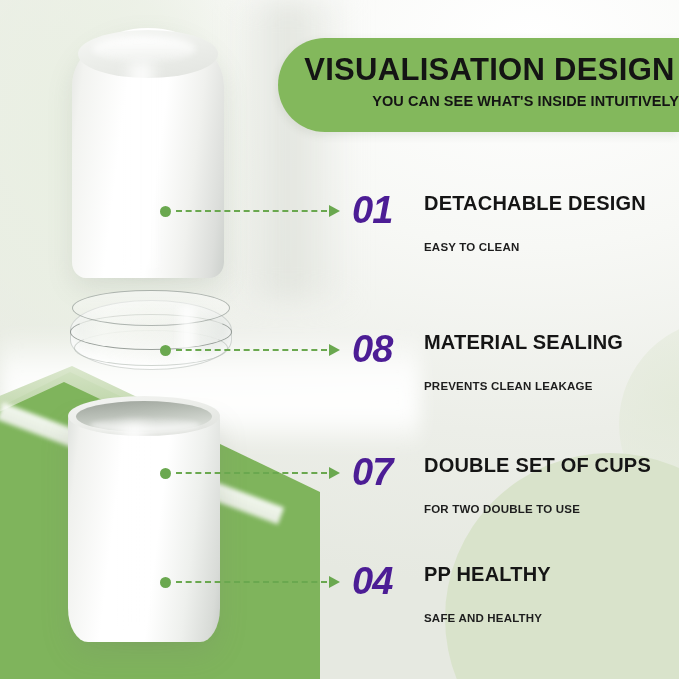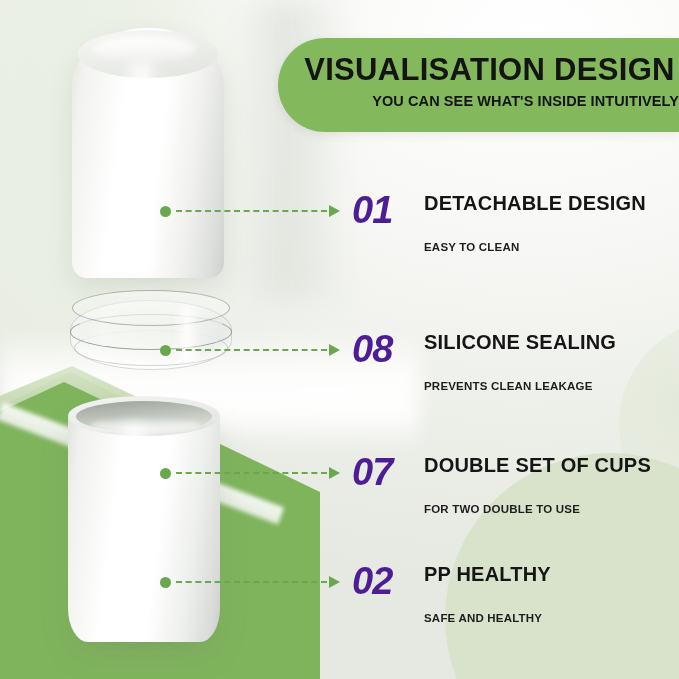--- a/index.html
+++ b/index.html
@@ -408,29 +408,29 @@
   </div>
 
   <div class="feature" style="top:191px;">
     <div class="feat-num">01</div>
     <div class="feat-title">DETACHABLE DESIGN</div>
     <div class="feat-sub">EASY TO CLEAN</div>
   </div>
 
   <div class="feature" style="top:330px;">
     <div class="feat-num">08</div>
-    <div class="feat-title">SILICONE SEALING</div>
+    <div class="feat-title">MATERIAL SEALING</div>
     <div class="feat-sub">PREVENTS CLEAN LEAKAGE</div>
   </div>
 
   <div class="feature" style="top:453px;">
     <div class="feat-num">07</div>
     <div class="feat-title">DOUBLE SET OF CUPS</div>
     <div class="feat-sub">FOR TWO DOUBLE TO USE</div>
   </div>
 
   <div class="feature" style="top:562px;">
-    <div class="feat-num">02</div>
+    <div class="feat-num">04</div>
     <div class="feat-title">PP HEALTHY</div>
     <div class="feat-sub">SAFE AND HEALTHY</div>
   </div>
 
 </div>
 
 </body></html>

